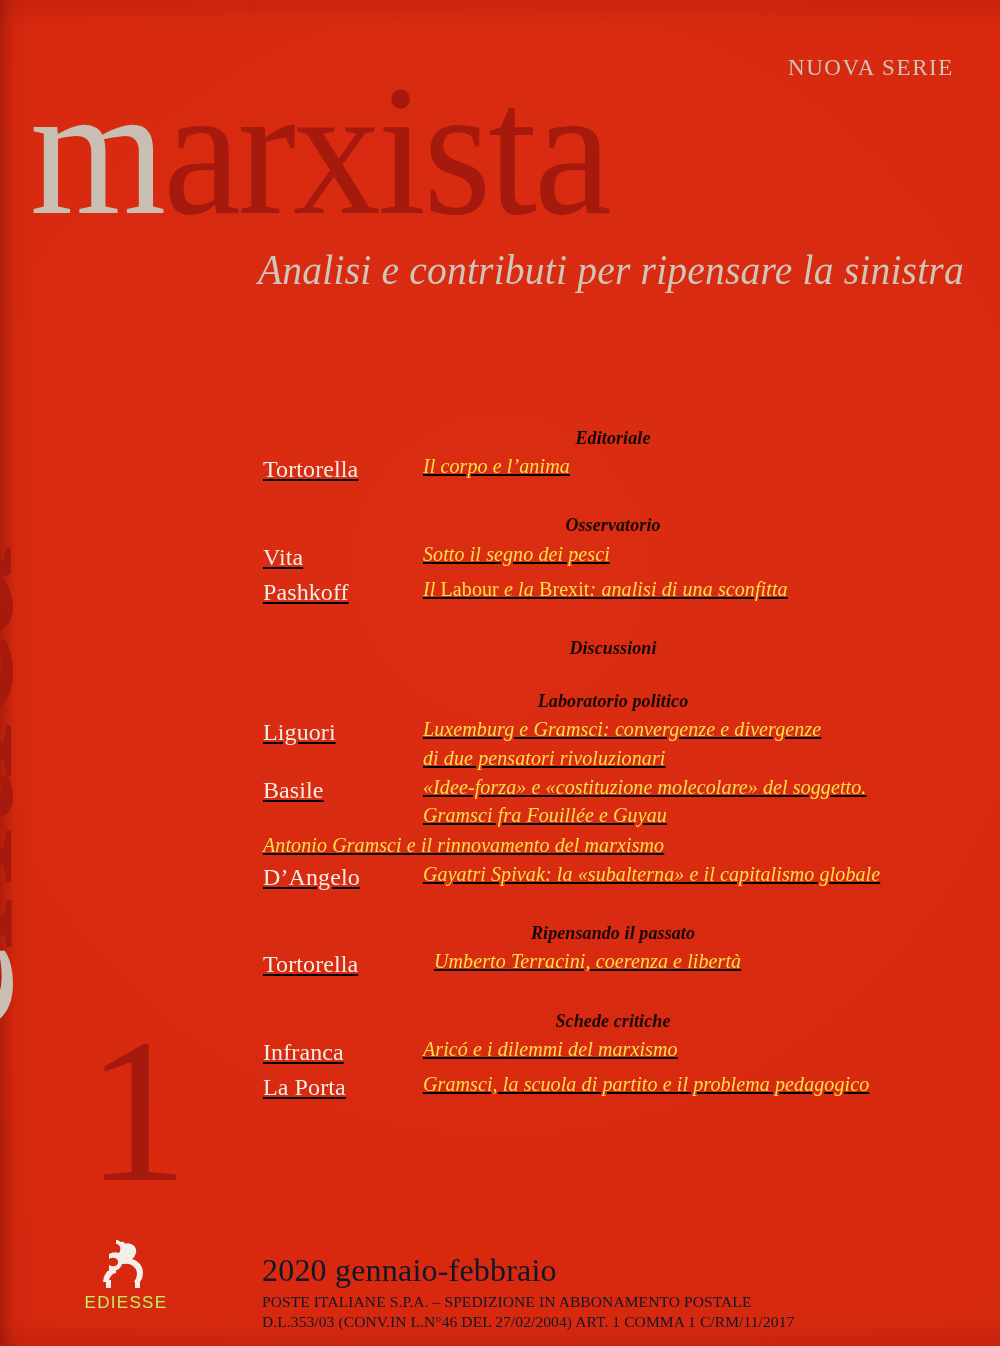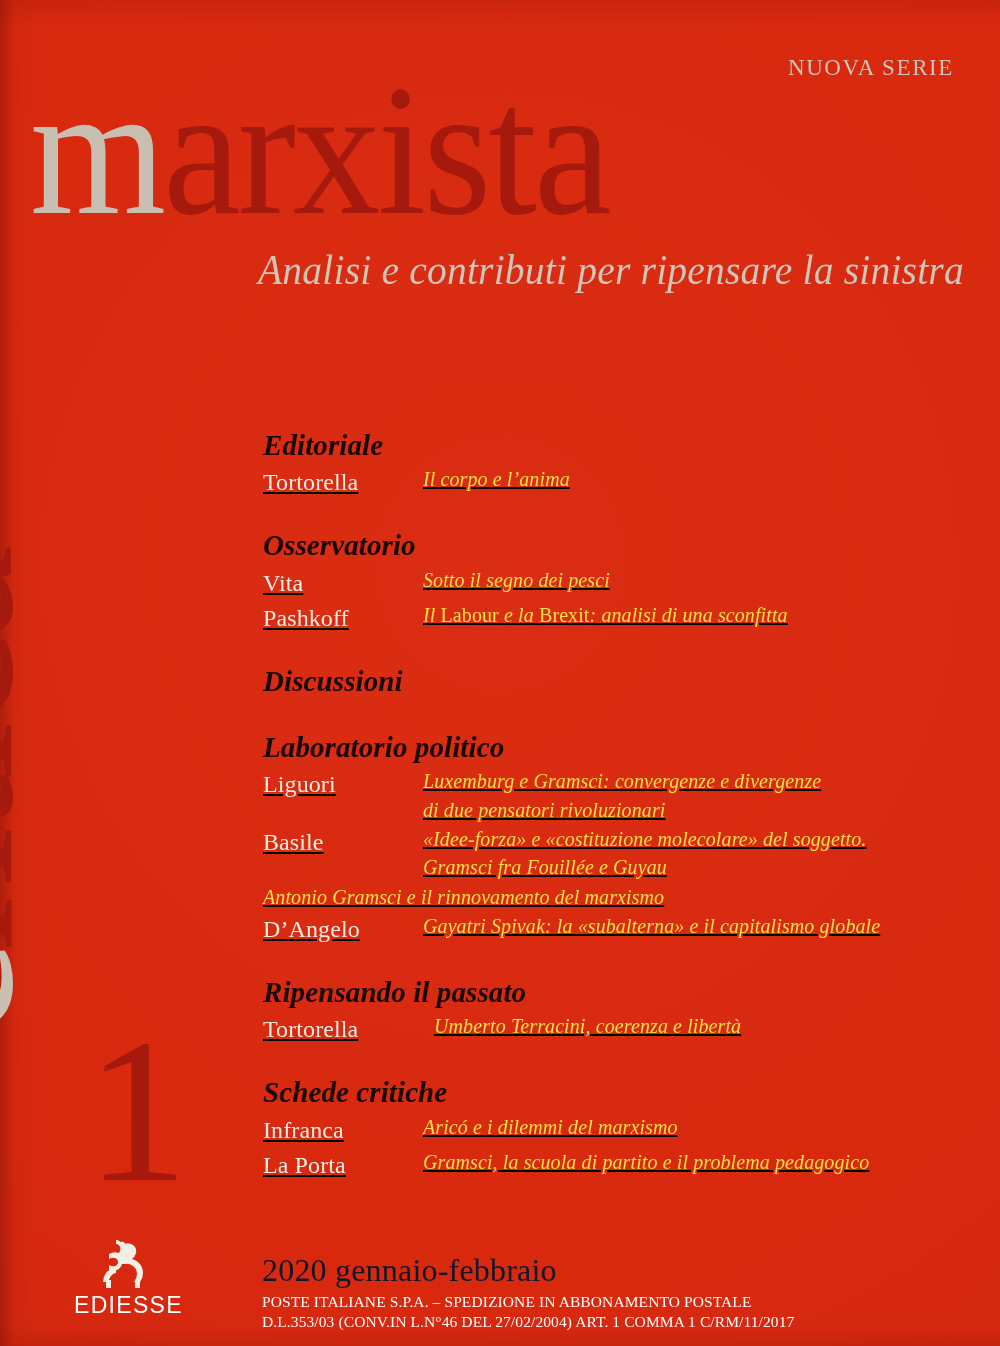--- a/index.html
+++ b/index.html
@@ -115,27 +115,28 @@
     left: 263px;
     top: 428px;
     width: 700px;
     z-index: 4;
   }
 
   .toc-section { margin-bottom: 29px; }
   .toc-section:last-child { margin-bottom: 0; }
 
   .section-head {
-    font-size: 29px;
+    font-size: 18px;
     line-height: 1.18;
     font-style: italic;
     font-weight: bold;
     color: #180805;
     margin-bottom: 3px;
     letter-spacing: 0.1px;
+    text-align: center;
   }
 
   .toc-row {
     display: flex;
     align-items: flex-start;
     margin-bottom: 1px;
     text-decoration: underline;
   }
 
   .toc-author {
@@ -170,21 +171,21 @@
     z-index: 4;
     white-space: nowrap;
   }
 
   .footer-postal {
     position: absolute;
     left: 262px;
     top: 1292px;
     font-size: 15.5px;
     line-height: 1.32;
-    color: #ffffff;
+    color: #0f172a;
     letter-spacing: 0.1px;
     z-index: 4;
     white-space: nowrap;
   }
 
   
   .ediesse {
     position: absolute;
     left: 74px;
     top: 1240px;
@@ -192,23 +193,23 @@
     text-align: center;
     z-index: 4;
   }
   .ediesse-mark {
     width: 64px;
     height: 52px;
     margin: 0 auto 2px;
     display: block;
   }
   .ediesse-name {
-    font-size: 23px;
-    line-height: 1;
-    color: #ffffff;
+    font-size: 17px;
+    line-height: 1;
+    color: #bef264;
     letter-spacing: 1.3px;
     font-family: "Liberation Sans", sans-serif;
   }
 </style>
 </head>
 <body>
 
 <div class="cover">
 
   <div class="nuova-serie">NUOVA SERIE</div>

